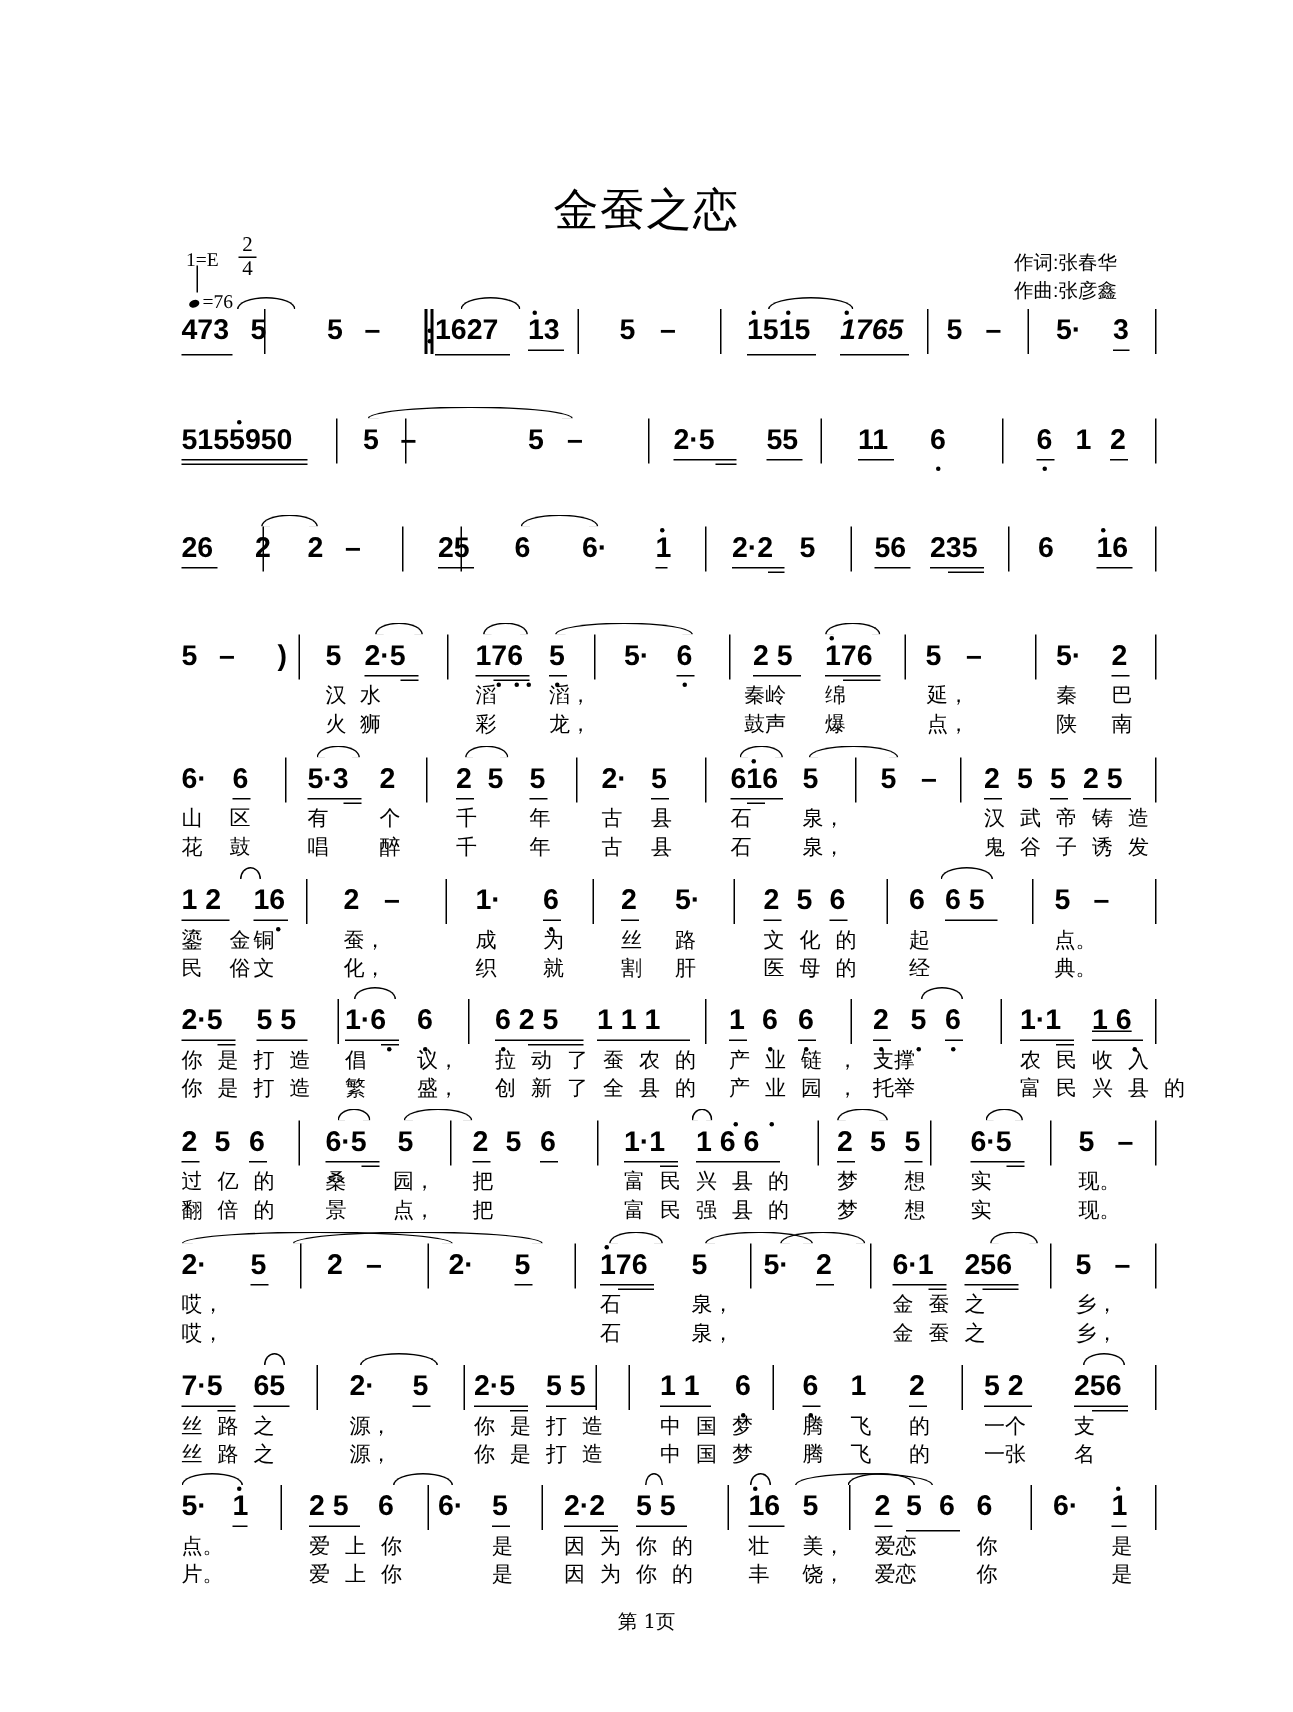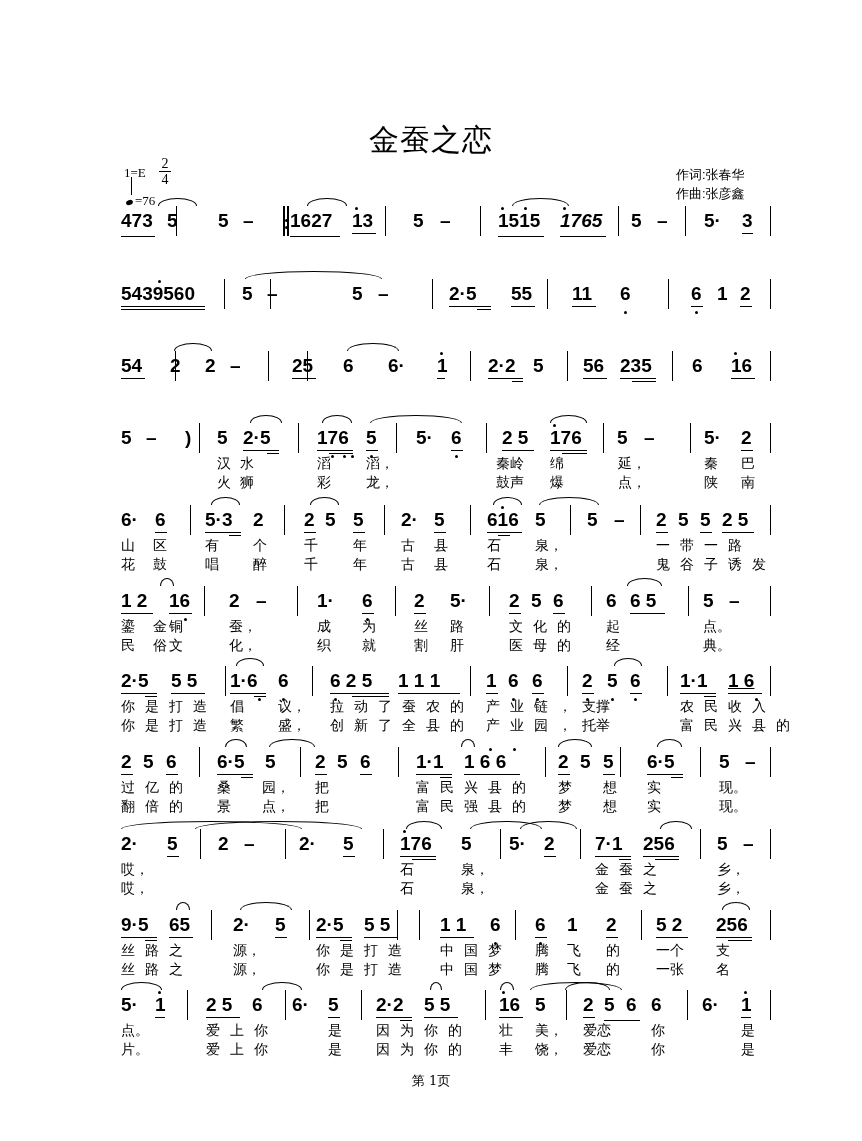--- a/index.html
+++ b/index.html
@@ -73,21 +73,21 @@
     <div class="barline" style="left: 385px; top: 206px; height: 30px;"></div>
     <div class="barline" style="left: 480px; top: 206px; height: 30px;"></div>
     <div class="barline" style="left: 618px; top: 206px; height: 30px;"></div>
     <div class="barline" style="left: 685px; top: 206px; height: 30px;"></div>
     <div class="barline" style="left: 770px; top: 206px; height: 30px;"></div>
     <div class="barline" style="left: 283px; top: 206px; height: 30px; width: 2px;"></div>
     <div class="barline" style="left: 287px; top: 206px; height: 30px; width: 2px;"></div>
     <div class="tie" style="left: 158px; width: 37px; top: 198px;"></div>
     <div class="tie" style="left: 307px; width: 38px; top: 198px;"></div>
     <div class="tie" style="left: 512px; width: 55px; top: 198px;"></div>
-    <div class="el n" style="left: 121px; top: 283px;">5439560</div>
+    <div class="el n" style="left: 121px; top: 283px;">5155950</div>
     <div class="ul" style="left: 121px; width: 84px; top: 306px;"></div>
     <div class="ul" style="left: 121px; width: 84px; top: 309px;"></div>
     <div class="dot" style="left: 158px; top: 280px;"></div>
     <div class="el n" style="left: 242px; top: 283px;">5</div>
     <div class="el n" style="left: 267px; top: 283px;">–</div>
     <div class="el n" style="left: 352px; top: 283px;">5</div>
     <div class="el n" style="left: 378px; top: 283px;">–</div>
     <div class="el n" style="left: 449px; top: 283px;">2·5</div>
     <div class="ul" style="left: 449px; width: 42px; top: 306px;"></div>
     <div class="ul" style="left: 477px; width: 14px; top: 309px;"></div>
@@ -103,21 +103,21 @@
     <div class="el n" style="left: 717px; top: 283px;">1</div>
     <div class="el n" style="left: 740px; top: 283px;">2</div>
     <div class="ul" style="left: 740px; width: 12px; top: 306px;"></div>
     <div class="barline" style="left: 224px; top: 279px; height: 30px;"></div>
     <div class="barline" style="left: 270px; top: 279px; height: 30px;"></div>
     <div class="barline" style="left: 432px; top: 279px; height: 30px;"></div>
     <div class="barline" style="left: 547px; top: 279px; height: 30px;"></div>
     <div class="barline" style="left: 668px; top: 279px; height: 30px;"></div>
     <div class="barline" style="left: 770px; top: 279px; height: 30px;"></div>
     <div class="tie" style="left: 245px; width: 135px; top: 271px;"></div>
-    <div class="el n" style="left: 121px; top: 355px;">54</div>
+    <div class="el n" style="left: 121px; top: 355px;">26</div>
     <div class="ul" style="left: 121px; width: 24px; top: 378px;"></div>
     <div class="el n" style="left: 170px; top: 355px;">2</div>
     <div class="el n" style="left: 205px; top: 355px;">2</div>
     <div class="el n" style="left: 230px; top: 355px;">–</div>
     <div class="el n" style="left: 292px; top: 355px;">25</div>
     <div class="ul" style="left: 292px; width: 24px; top: 378px;"></div>
     <div class="el n" style="left: 343px; top: 355px;">6</div>
     <div class="el n" style="left: 388px; top: 355px;">6·</div>
     <div class="el n" style="left: 437px; top: 355px;">1</div>
     <div class="ul" style="left: 437px; width: 8px; top: 378px;"></div>
@@ -247,21 +247,21 @@
     <div class="el lyr" style="left: 121px; top: 537px; letter-spacing: 0px;">山</div>
     <div class="el lyr" style="left: 153px; top: 537px; letter-spacing: 0px;">区</div>
     <div class="el lyr" style="left: 205px; top: 537px; letter-spacing: 0px;">有</div>
     <div class="el lyr" style="left: 253px; top: 537px; letter-spacing: 0px;">个</div>
     <div class="el lyr" style="left: 304px; top: 537px; letter-spacing: 0px;">千</div>
     <div class="el lyr" style="left: 353px; top: 537px; letter-spacing: 0px;">年</div>
     <div class="el lyr" style="left: 401px; top: 537px; letter-spacing: 0px;">古</div>
     <div class="el lyr" style="left: 434px; top: 537px; letter-spacing: 0px;">县</div>
     <div class="el lyr" style="left: 487px; top: 537px; letter-spacing: 0px;">石</div>
     <div class="el lyr" style="left: 535px; top: 537px; letter-spacing: 0px;">泉，</div>
-    <div class="el lyr" style="left: 656px; top: 537px; letter-spacing: 10px;">一带一路</div>
+    <div class="el lyr" style="left: 656px; top: 537px; letter-spacing: 10px;">汉武帝铸造</div>
     <div class="el lyr" style="left: 121px; top: 556px; letter-spacing: 0px;">花</div>
     <div class="el lyr" style="left: 153px; top: 556px; letter-spacing: 0px;">鼓</div>
     <div class="el lyr" style="left: 205px; top: 556px; letter-spacing: 0px;">唱</div>
     <div class="el lyr" style="left: 253px; top: 556px; letter-spacing: 0px;">醉</div>
     <div class="el lyr" style="left: 304px; top: 556px; letter-spacing: 0px;">千</div>
     <div class="el lyr" style="left: 353px; top: 556px; letter-spacing: 0px;">年</div>
     <div class="el lyr" style="left: 401px; top: 556px; letter-spacing: 0px;">古</div>
     <div class="el lyr" style="left: 434px; top: 556px; letter-spacing: 0px;">县</div>
     <div class="el lyr" style="left: 487px; top: 556px; letter-spacing: 0px;">石</div>
     <div class="el lyr" style="left: 535px; top: 556px; letter-spacing: 0px;">泉，</div>
@@ -451,21 +451,21 @@
     <div class="el n" style="left: 343px; top: 833px;">5</div>
     <div class="ul" style="left: 343px; width: 12px; top: 856px;"></div>
     <div class="el n" style="left: 400px; top: 833px;">176</div>
     <div class="ul" style="left: 400px; width: 36px; top: 856px;"></div>
     <div class="ul" style="left: 412px; width: 24px; top: 859px;"></div>
     <div class="dot" style="left: 403px; top: 830px;"></div>
     <div class="el n" style="left: 461px; top: 833px;">5</div>
     <div class="el n" style="left: 509px; top: 833px;">5·</div>
     <div class="el n" style="left: 544px; top: 833px;">2</div>
     <div class="ul" style="left: 544px; width: 12px; top: 856px;"></div>
-    <div class="el n" style="left: 595px; top: 833px;">7·1</div>
+    <div class="el n" style="left: 595px; top: 833px;">6·1</div>
     <div class="ul" style="left: 595px; width: 36px; top: 856px;"></div>
     <div class="ul" style="left: 619px; width: 12px; top: 859px;"></div>
     <div class="el n" style="left: 643px; top: 833px;">256</div>
     <div class="ul" style="left: 643px; width: 36px; top: 856px;"></div>
     <div class="ul" style="left: 655px; width: 24px; top: 859px;"></div>
     <div class="el n" style="left: 717px; top: 833px;">5</div>
     <div class="el n" style="left: 743px; top: 833px;">–</div>
     <div class="barline" style="left: 200px; top: 829px; height: 30px;"></div>
     <div class="barline" style="left: 285px; top: 829px; height: 30px;"></div>
     <div class="barline" style="left: 383px; top: 829px; height: 30px;"></div>
@@ -482,21 +482,21 @@
     <div class="el lyr" style="left: 121px; top: 861px; letter-spacing: 0px;">哎，</div>
     <div class="el lyr" style="left: 400px; top: 861px; letter-spacing: 0px;">石</div>
     <div class="el lyr" style="left: 461px; top: 861px; letter-spacing: 0px;">泉，</div>
     <div class="el lyr" style="left: 595px; top: 861px; letter-spacing: 10px;">金蚕之</div>
     <div class="el lyr" style="left: 717px; top: 861px; letter-spacing: 0px;">乡，</div>
     <div class="el lyr" style="left: 121px; top: 880px; letter-spacing: 0px;">哎，</div>
     <div class="el lyr" style="left: 400px; top: 880px; letter-spacing: 0px;">石</div>
     <div class="el lyr" style="left: 461px; top: 880px; letter-spacing: 0px;">泉，</div>
     <div class="el lyr" style="left: 595px; top: 880px; letter-spacing: 10px;">金蚕之</div>
     <div class="el lyr" style="left: 717px; top: 880px; letter-spacing: 0px;">乡，</div>
-    <div class="el n" style="left: 121px; top: 914px;">9·5</div>
+    <div class="el n" style="left: 121px; top: 914px;">7·5</div>
     <div class="ul" style="left: 121px; width: 36px; top: 937px;"></div>
     <div class="ul" style="left: 145px; width: 12px; top: 940px;"></div>
     <div class="el n" style="left: 169px; top: 914px;">65</div>
     <div class="ul" style="left: 169px; width: 24px; top: 937px;"></div>
     <div class="el n" style="left: 233px; top: 914px;">2·</div>
     <div class="el n" style="left: 275px; top: 914px;">5</div>
     <div class="ul" style="left: 275px; width: 12px; top: 937px;"></div>
     <div class="el n" style="left: 316px; top: 914px;">2·5</div>
     <div class="ul" style="left: 316px; width: 36px; top: 937px;"></div>
     <div class="ul" style="left: 340px; width: 12px; top: 940px;"></div>

